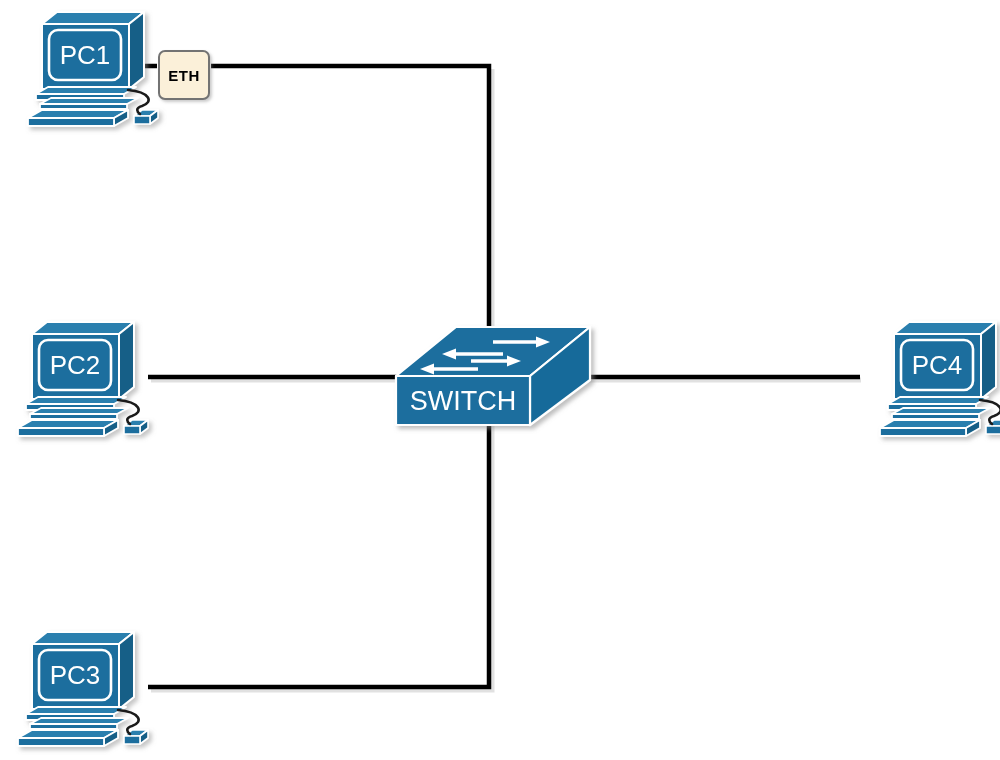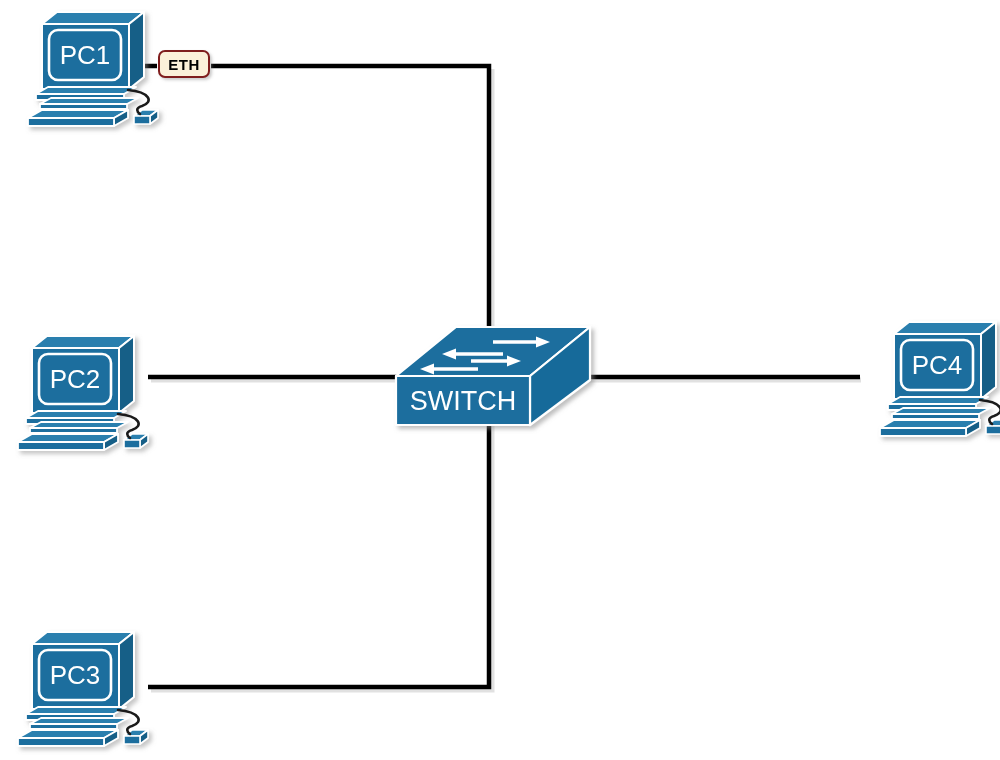--- a/index.html
+++ b/index.html
@@ -144,21 +144,21 @@
         <polygon points="130,112 138,106 138,114 130,120" fill="#155e87" stroke="#ffffff" stroke-width="1.6" stroke-linejoin="round"></polygon>
         <rect x="114" y="112" width="16" height="8" fill="#1a6e9e" stroke="#ffffff" stroke-width="1.6" stroke-linejoin="round"></rect>
       </g>
 
       <path d="M 108 86 C 130 88 134 98 122 102 C 115 104 117 108 120 110" fill="none" stroke="#1a1a1a" stroke-width="2.6" stroke-linecap="round"></path>
 
       <text x="65" y="60" text-anchor="middle" font-family="'Liberation Sans', sans-serif" font-size="26" fill="#ffffff">PC1</text>
     </svg>
   </div>
 
-  <div class="node" style="left:10px; top:328px; width:150px; height:132px;text-decoration:underline;">
+  <div class="node" style="left:10px; top:314px; width:150px; height:132px;text-decoration:underline;">
     <svg width="150" height="132" viewBox="0 0 150 132" xmlns="http://www.w3.org/2000/svg">
       <defs>
         <filter id="pcshadow2" x="-20%" y="-20%" width="160%" height="160%">
           <feDropShadow dx="3" dy="3" stdDeviation="2" flood-color="#8f8f8f" flood-opacity="0.5"></feDropShadow>
         </filter>
       </defs>
       <g filter="url(#pcshadow2)">
         <polygon points="22,20 37,8 124,8 109,20" fill="#2a7fae" stroke="#ffffff" stroke-width="2" stroke-linejoin="round"></polygon>
         <polygon points="109,20 124,8 124,73 109,85" fill="#155e87" stroke="#ffffff" stroke-width="2" stroke-linejoin="round"></polygon>
         <rect x="22" y="20" width="87" height="65" fill="#1a6e9e" stroke="#ffffff" stroke-width="2" stroke-linejoin="round"></rect>
@@ -228,19 +228,19 @@
         <rect x="8" y="114" width="86" height="8" fill="#1a6e9e" stroke="#ffffff" stroke-width="1.8" stroke-linejoin="round"></rect>
         <polygon points="114,112 122,106 138,106 130,112" fill="#2a7fae" stroke="#ffffff" stroke-width="1.6" stroke-linejoin="round"></polygon>
         <polygon points="130,112 138,106 138,114 130,120" fill="#155e87" stroke="#ffffff" stroke-width="1.6" stroke-linejoin="round"></polygon>
         <rect x="114" y="112" width="16" height="8" fill="#1a6e9e" stroke="#ffffff" stroke-width="1.6" stroke-linejoin="round"></rect>
       </g>
       <path d="M 108 86 C 130 88 134 98 122 102 C 115 104 117 108 120 110" fill="none" stroke="#1a1a1a" stroke-width="2.6" stroke-linecap="round"></path>
       <text x="65" y="60" text-anchor="middle" font-family="'Liberation Sans', sans-serif" font-size="26" fill="#ffffff">PC4</text>
     </svg>
   </div>
 
-  <div class="eth-label" style="left:158px; top:50px; width:52px; height:28px;
-              background:#fbf0d9; border:2px solid #7f1d1d; color:#000000;
+  <div class="eth-label" style="left:158px; top:50px; width:52px; height:50px;
+              background:#fbf0d9; border:2px solid #737373; color:#000000;
               font-size:15px; box-shadow:2px 2px 3px rgba(140,140,140,0.45);">
     <span>ETH</span>
   </div>
 
 </div>
 
 </body></html>

